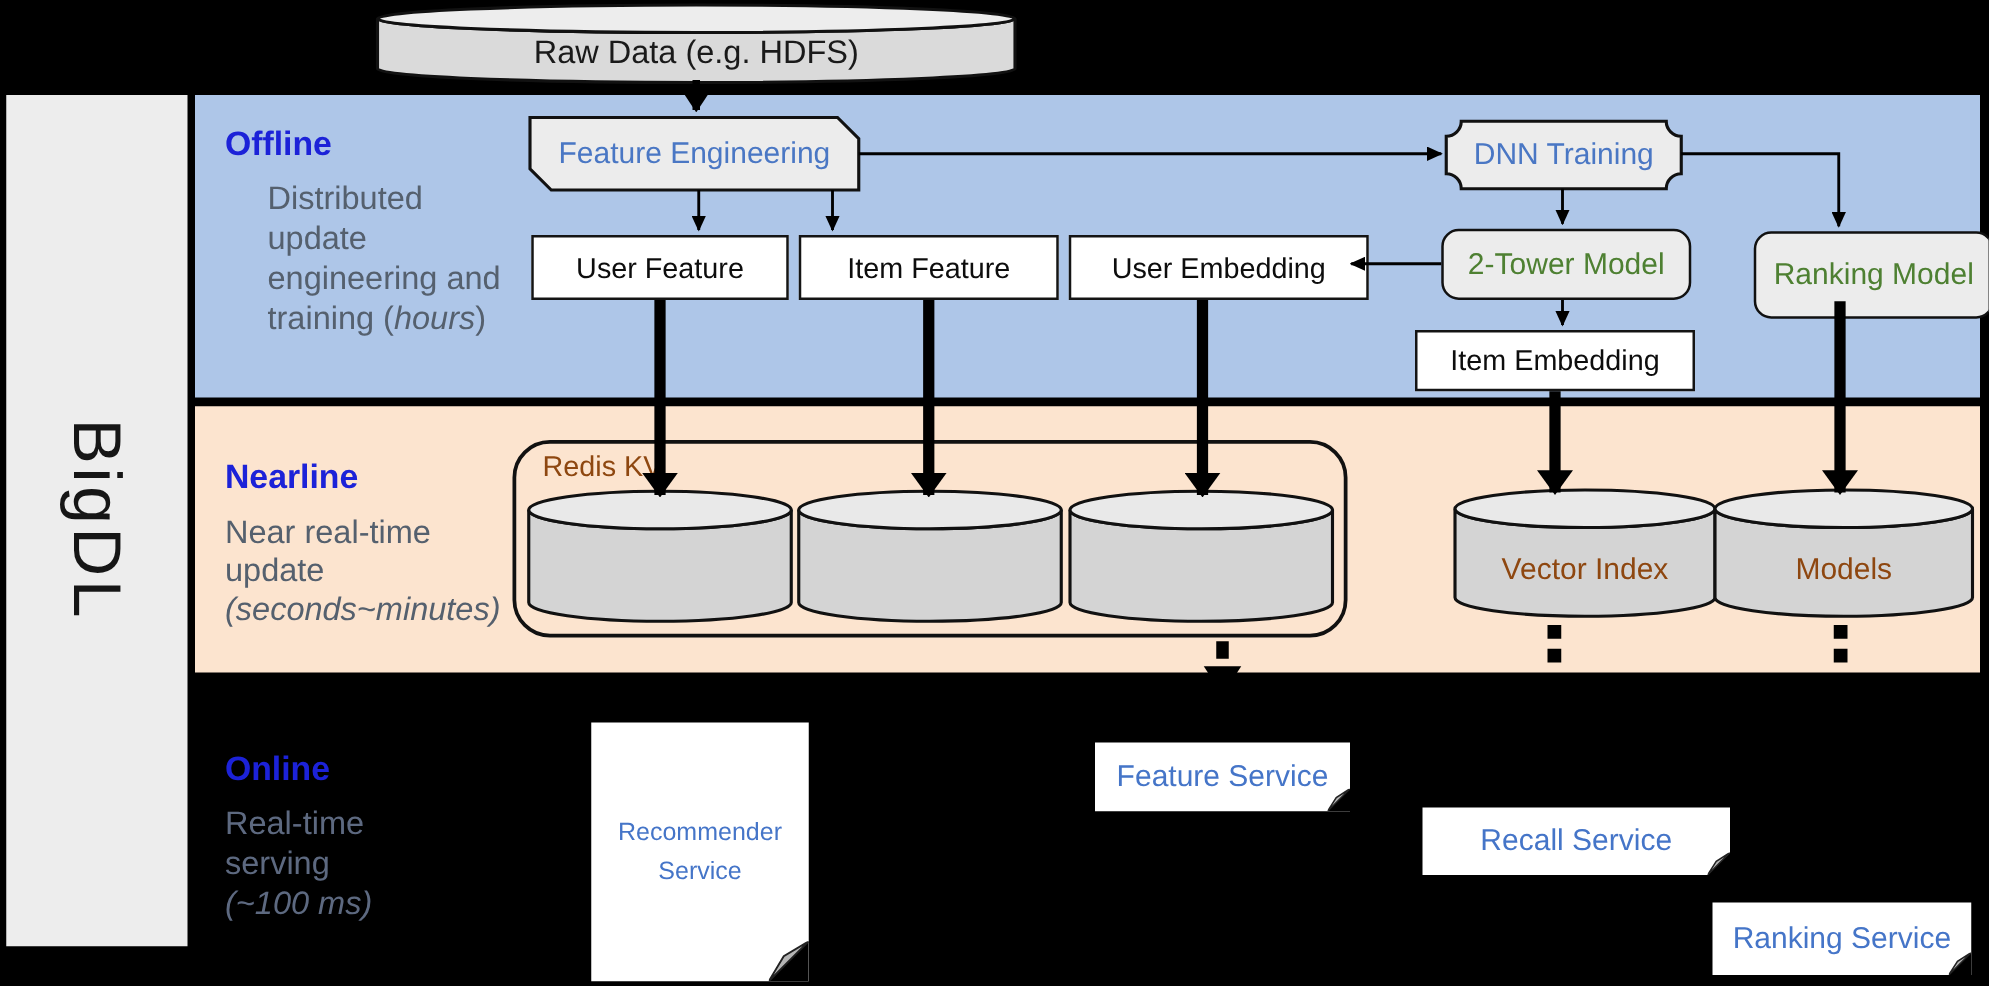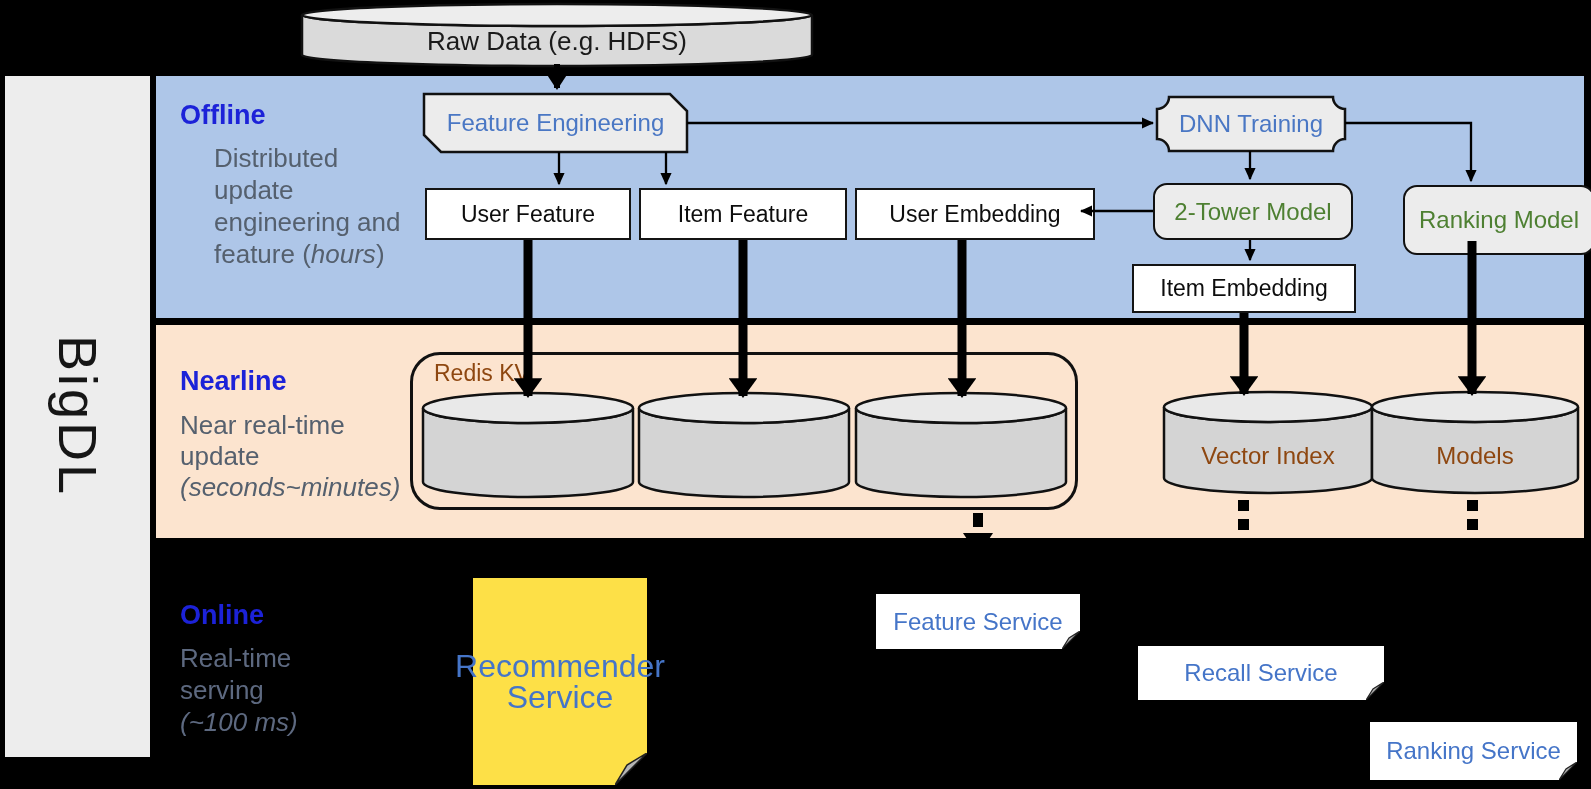--- a/index.html
+++ b/index.html
@@ -64,23 +64,23 @@
   #redis-box{position:absolute;left:410px;top:352px;width:668px;height:158px;
              border:3px solid #111;border-radius:30px;box-sizing:border-box;}
   #redis-label{position:absolute;left:434px;top:360px;font-size:23px;color:#8e4710;}
 
   
   .svcbox{position:absolute;background:#fff;display:flex;align-items:center;justify-content:center;
           font-size:24px;color:#4575c8;}
   #feature-service{left:876px;top:567px;width:204px;height:55px;margin-top:27px;}
   #recall-service{left:1138px;top:646px;width:246px;height:54px;}
   #ranking-service{left:1370px;top:722px;width:207px;height:58px;}
-  #recommender{position:absolute;left:473px;top:578px;width:174px;height:207px;background:#fde047;
+  #recommender{position:absolute;left:473px;top:578px;width:174px;height:207px;background:#ffffff;
                display:flex;align-items:center;justify-content:center;text-align:center;
-               font-size:32px;line-height:31px;color:#4575c8;}
+               font-size:20px;line-height:31px;color:#4575c8;}
   .fold{position:absolute;right:0;bottom:0;}
 
   
   #connectors{position:absolute;left:0;top:0;pointer-events:none;}
 </style>
 </head>
 <body>
 
 <div class="stage">
 
@@ -97,21 +97,21 @@
       <ellipse cx="255" cy="11" rx="255" ry="11" fill="#ededed" stroke="#111" stroke-width="2.5"></ellipse>
     </svg>
     <div class="lbl">Raw Data (e.g. HDFS)</div>
   </div>
 
   <div class="sec-title" id="offline-title">Offline</div>
   <div class="sec-desc" id="offline-desc">
     <div>Distributed</div>
     <div>update</div>
     <div>engineering and</div>
-    <div><span>feature (</span><span class="it">hours</span><span>)</span></div>
+    <div><span>training (</span><span class="it">hours</span><span>)</span></div>
   </div>
 
   <div class="shape" id="fe">
     <svg width="263" height="58">
       <polygon points="0,0 246,0 263,17 263,58 17,58 0,41" fill="#ececec" stroke="#111" stroke-width="2.5"></polygon>
     </svg>
     <div class="lbl bluelbl">Feature Engineering</div>
   </div>
 
   <div class="shape" id="dnn">

